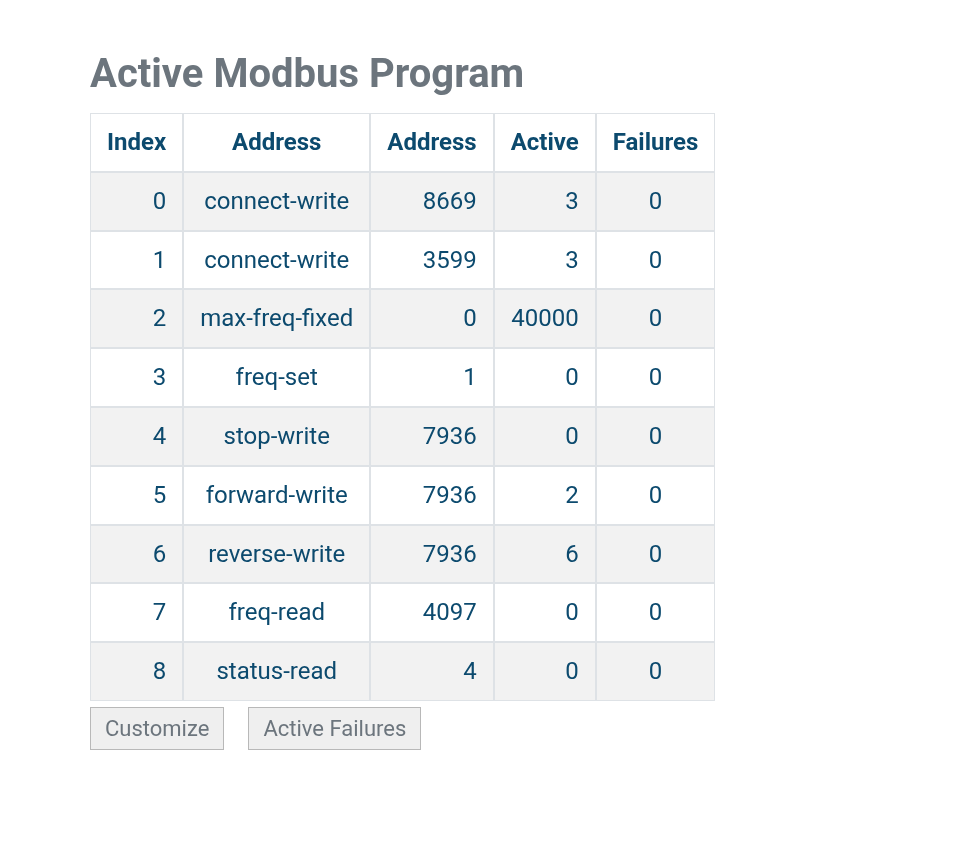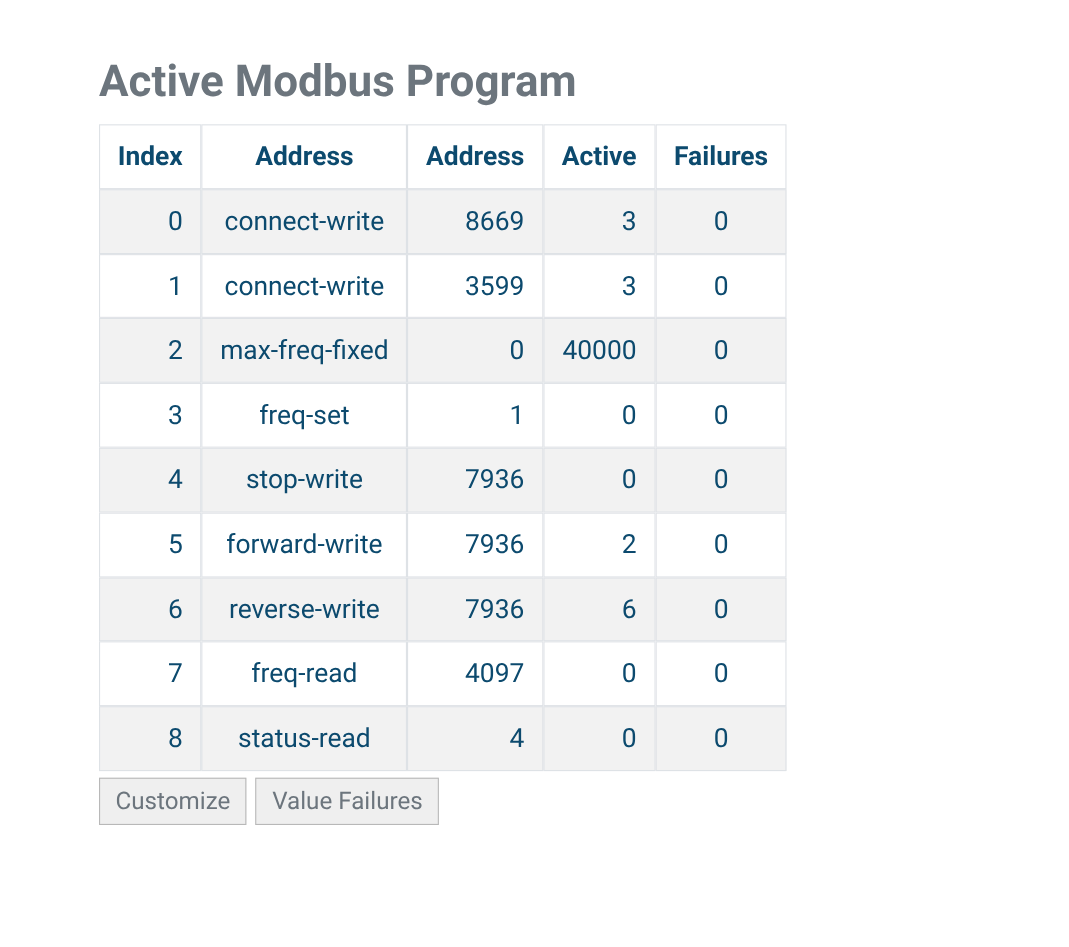--- a/index.html
+++ b/index.html
@@ -42,21 +42,21 @@
     }
     tbody tr:nth-child(even) td {
       background: #ffffff;
     }
     td.num {
       text-align: right;
     }
     .button-row {
       margin-top: 6px;
       display: flex;
-      gap: 8px;
+      gap: 24px;
       align-items: flex-end;
     }
     button {
       font-family: inherit;
       font-size: 22px;
       color: #6c757d;
       background: #efefef;
       border: 1px solid #b8b8b8;
       padding: 8px 14px;
       cursor: pointer;
@@ -139,14 +139,14 @@
       <td>status-read</td>
       <td class="num">4</td>
       <td class="num">0</td>
       <td>0</td>
     </tr>
   </tbody>
 </table>
 
 <div class="button-row">
   <button>Customize</button>
-  <button>Value Failures</button>
+  <button>Active Failures</button>
 </div>
 
 </body></html>

